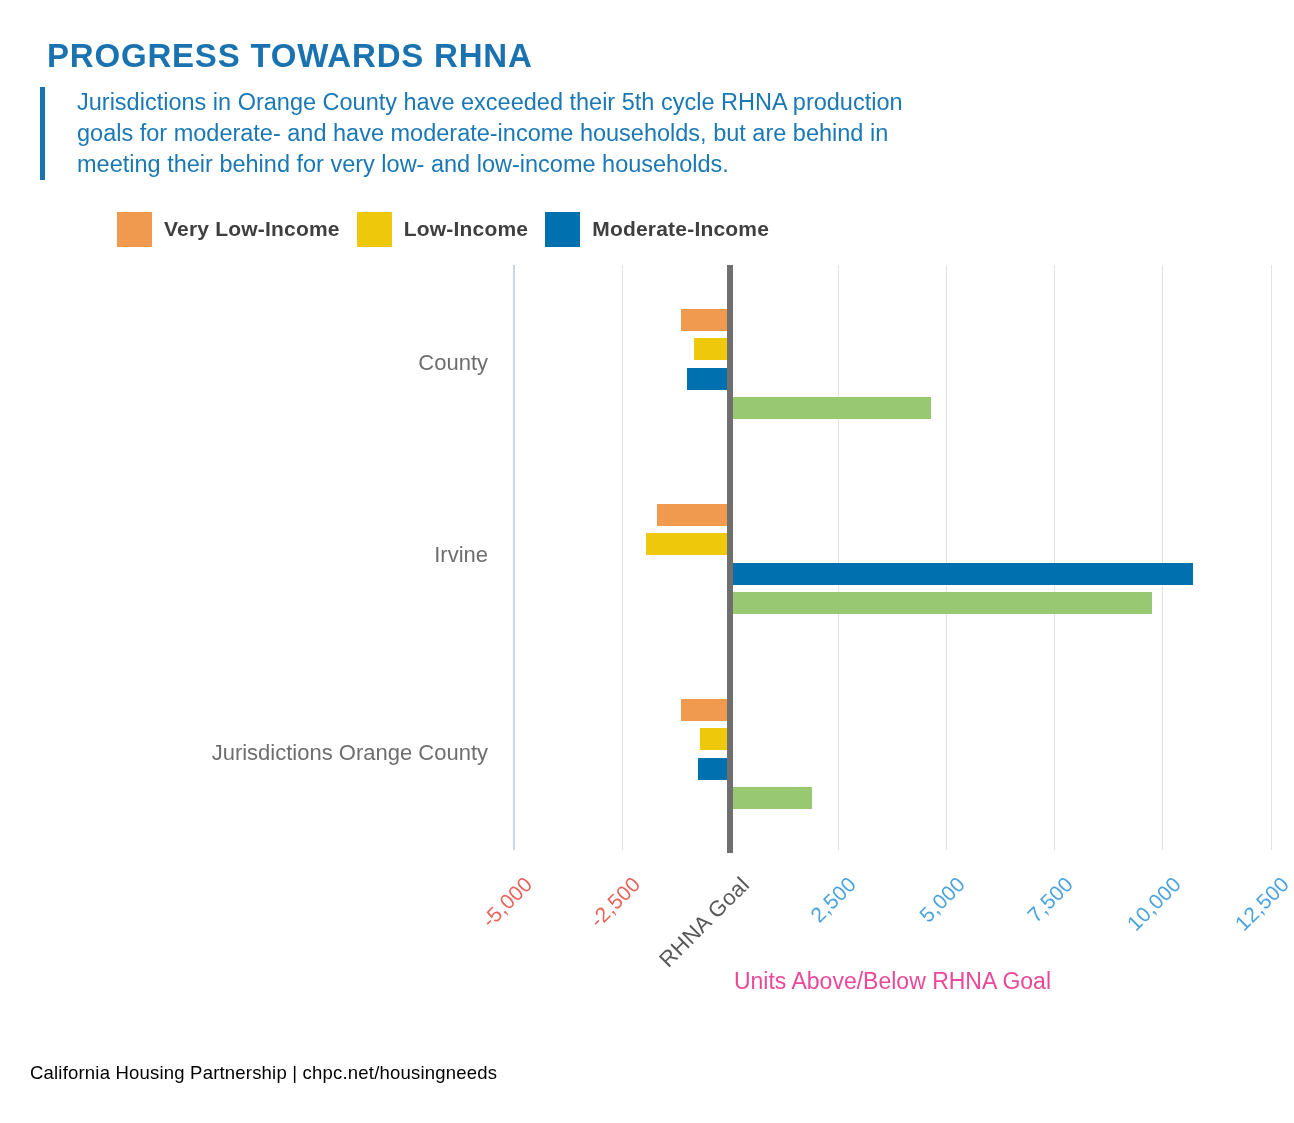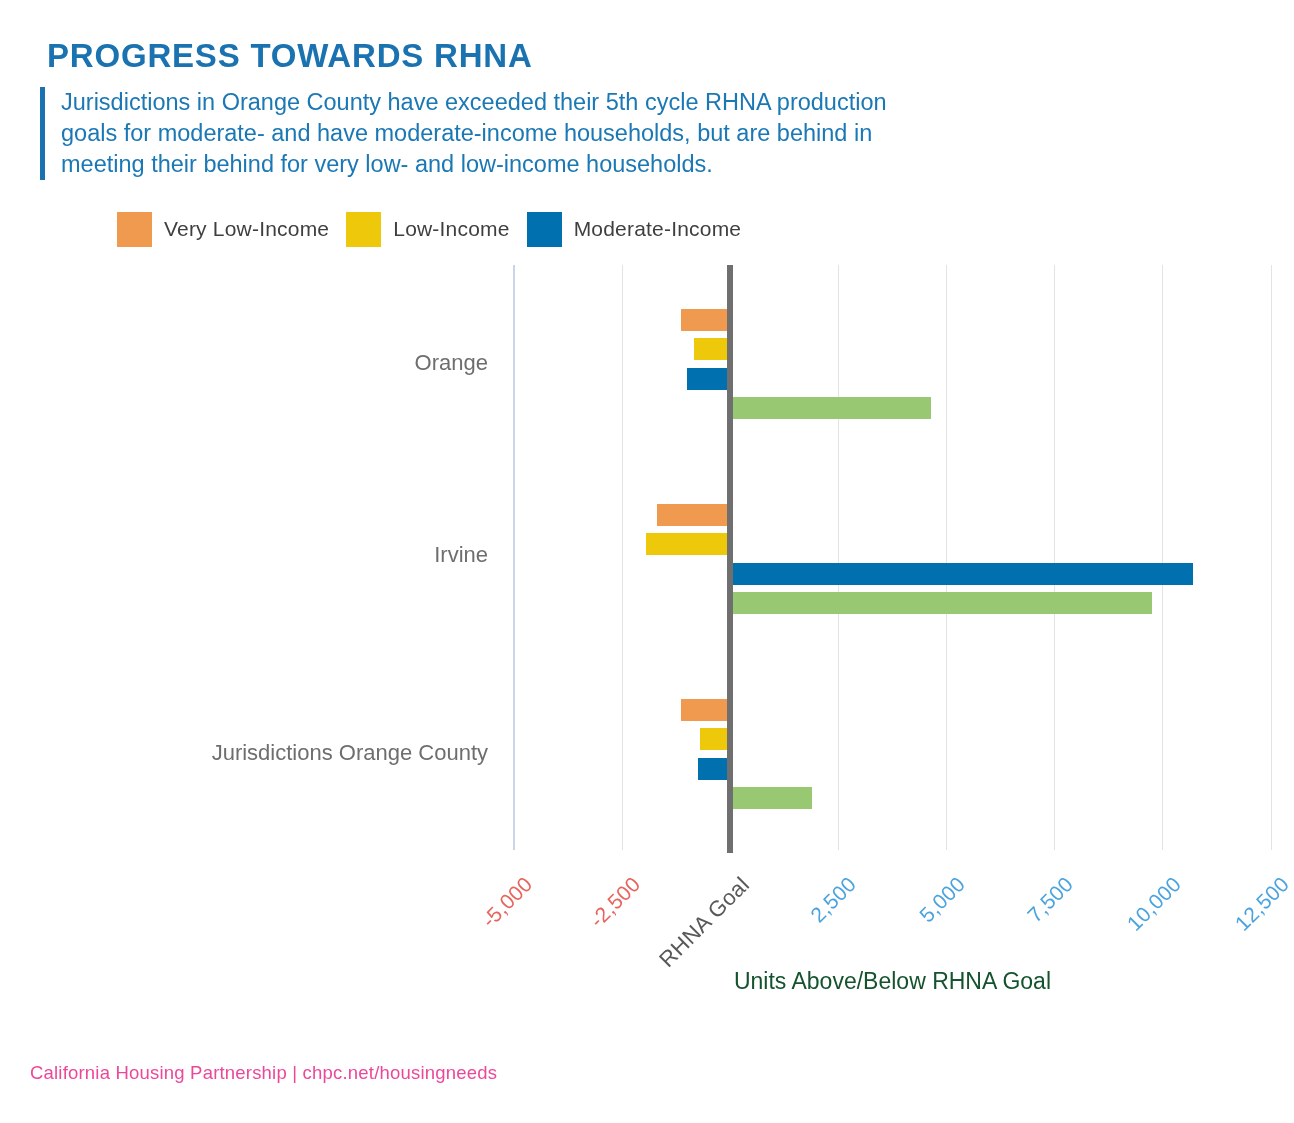--- a/index.html
+++ b/index.html
@@ -19,39 +19,39 @@
     font-size: 33px;
     line-height: 36px;
     font-weight: 600;
     letter-spacing: 0.8px;
     color: #1a73b0;
   }
   .subtitle {
     position: absolute;
     left: 40px;
     top: 87px;
-    padding-left: 16px;
+    padding-left: 32px;
     border-left: 5px solid #1a73b0;
     color: #1a78b5;
     font-size: 23.5px;
     line-height: 31px;
     font-weight: 500;
   }
   .legend {
     position: absolute;
     left: 117px;
     top: 211px;
     height: 36px;
     display: flex;
     align-items: center;
     gap: 17px;
   }
   .legend-item { display: flex; align-items: center; gap: 12px; }
   .swatch { width: 35px; height: 35px; flex: 0 0 auto; }
-  .legend-label { font-size: 21px; color: #3f3f3f; font-weight: 400; letter-spacing: 0.2px; white-space: nowrap; text-align: center; }
+  .legend-label { font-size: 21px; color: #3f3f3f; font-weight: 700; letter-spacing: 0.2px; white-space: nowrap; text-align: center; }
   .plot { position: absolute; left: 0; top: 265px; width: 1294px; height: 592px; }
   .gridline { position: absolute; top: 0; height: 585px; width: 1px; background: #e3e3e3; z-index: 1; }
   .gridline.axisline { width: 2px; background: #ccd5e8; }
   .zeroline { position: absolute; top: 0; height: 588px; width: 6px; background: #6f6f6f; z-index: 5; }
   .bar { position: absolute; z-index: 2; }
   .catlabel {
     position: absolute;
     right: 806px;
     font-size: 22px;
     line-height: 30px;
@@ -73,28 +73,28 @@
   .ticklabel.positive { color: #4aa3de; }
   .ticklabel.zero { color: #595959; font-size: 22px; }
   .axis-title {
     position: absolute;
     left: 514px;
     width: 757px;
     top: 968px;
     text-align: center;
     font-size: 23px;
     font-weight: 500;
-    color: #14532d;
+    color: #ec4899;
   }
   .footer {
     position: absolute;
     left: 30px;
     top: 1062px;
     font-size: 18.5px;
-    color: #ec4899;
+    color: #000000;
     letter-spacing: 0.2px;
   }
 </style>
 </head>
 <body>
 
 <div class="page">
   <h1 class="title">PROGRESS TOWARDS RHNA</h1>
 
   <div class="subtitle">
@@ -120,21 +120,21 @@
 
   <div class="plot" id="plot">
       <div class="gridline axisline" style="left: 513px;"></div>
       <div class="gridline" style="left: 621.643px;"></div>
       <div class="gridline" style="left: 837.929px;"></div>
       <div class="gridline" style="left: 946.071px;"></div>
       <div class="gridline" style="left: 1054.21px;"></div>
       <div class="gridline" style="left: 1162.36px;"></div>
       <div class="gridline" style="left: 1270.5px;"></div>
       <div class="zeroline" style="left: 727.286px;"></div>
-      <div class="catlabel" style="top: 82.5px;">Orange</div>
+      <div class="catlabel" style="top: 82.5px;">County</div>
       <div class="bar" style="top: 43.5px; height: 22px; width: 49.7457px; left: 680.54px; background: rgb(240, 154, 79);"></div>
       <div class="bar" style="top: 73.1px; height: 22px; width: 36.7686px; left: 693.517px; background: rgb(238, 200, 11);"></div>
       <div class="bar" style="top: 102.7px; height: 22px; width: 43.2571px; left: 687.029px; background: rgb(0, 113, 174);"></div>
       <div class="bar" style="top: 132.3px; height: 22px; width: 201.146px; left: 730.286px; background: rgb(152, 200, 114);"></div>
       <div class="catlabel" style="top: 275px;">Irvine</div>
       <div class="bar" style="top: 238.5px; height: 22px; width: 73.5371px; left: 656.749px; background: rgb(240, 154, 79);"></div>
       <div class="bar" style="top: 268.1px; height: 22px; width: 84.3514px; left: 645.934px; background: rgb(238, 200, 11);"></div>
       <div class="bar" style="top: 297.7px; height: 22px; width: 462.851px; left: 730.286px; background: rgb(0, 113, 174);"></div>
       <div class="bar" style="top: 327.3px; height: 22px; width: 421.757px; left: 730.286px; background: rgb(152, 200, 114);"></div>
       <div class="catlabel" style="top: 472.5px;">Jurisdictions Orange County</div>

